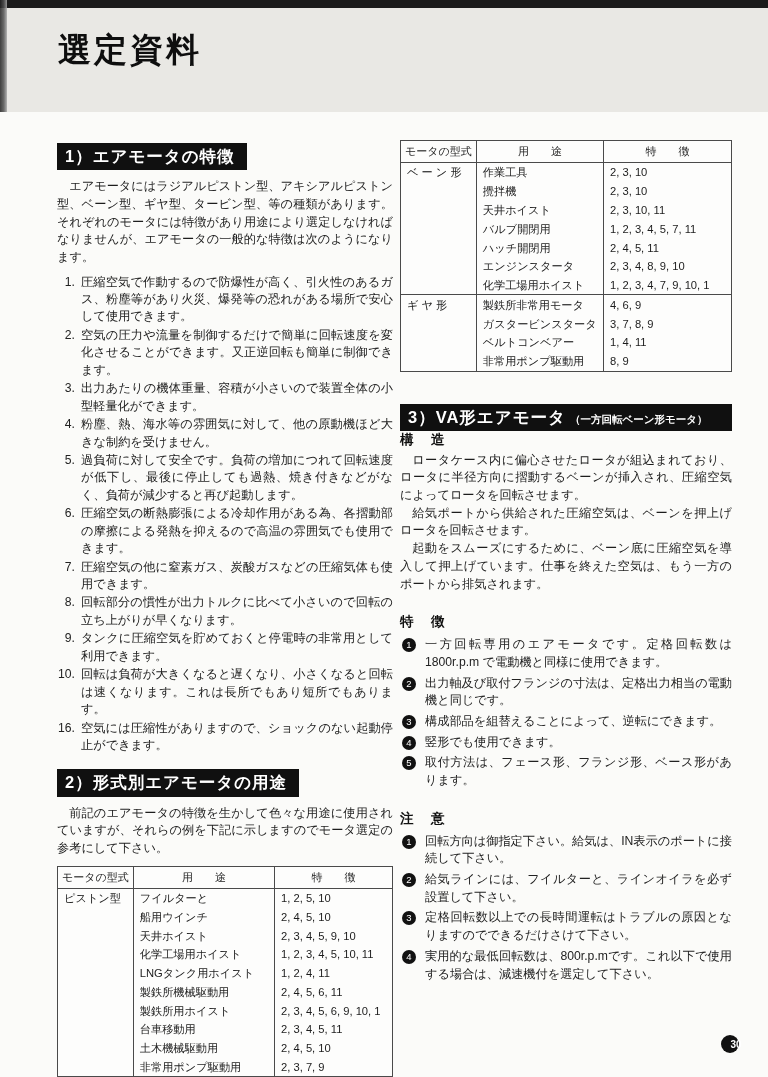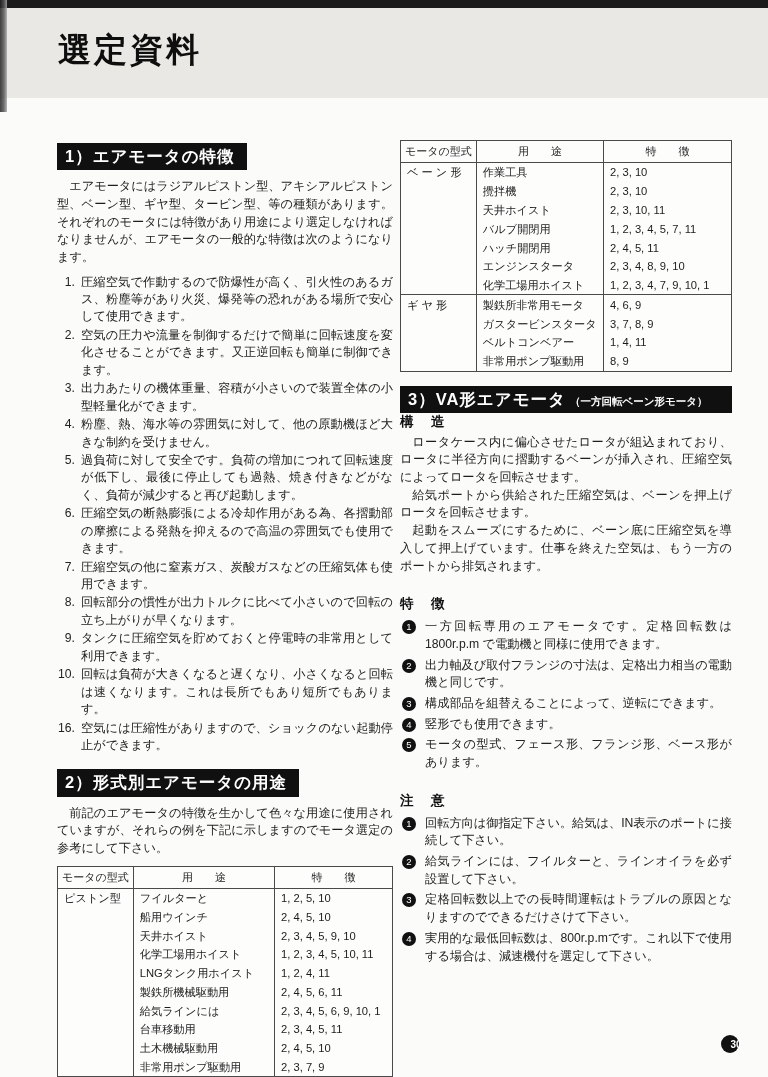--- a/index.html
+++ b/index.html
@@ -3,21 +3,21 @@
 <meta charset="utf-8">
 <style>
   * { margin:0; padding:0; box-sizing:border-box; }
   html,body { background:#d8d8d8; }
   .page {
     position:relative; width:768px; height:1077px; margin:0 auto;
     background:#fbfbf9; overflow:hidden;
     font-family:"Liberation Sans","DejaVu Sans",sans-serif; color:#222;
   }
   .topbar { position:absolute; top:0; left:0; width:768px; height:8px; background:#1b1b1b; }
-  .headband { position:absolute; top:8px; left:0; width:768px; height:90px; background:#e9e8e4; }
+  .headband { position:absolute; top:8px; left:0; width:768px; height:104px; background:#e9e8e4; }
   .headband .title {
     position:absolute; top:20px; left:58px;
     font-size:33px; font-weight:bold; letter-spacing:3px; color:#0e0e0e;
   }
   .left-smudge {
     position:absolute; top:0; left:0; width:7px; height:112px;
     background:linear-gradient(to right,#222 0%,#555 55%,#aaa 100%); opacity:.85;
   }
   .col-left  { position:absolute; left:57px;  top:143px; width:336px; }
   .col-right { position:absolute; left:400px; top:140px; width:332px; }
@@ -48,21 +48,21 @@
   table.use-table td { padding:2.4px 6px; line-height:1.25; }
   .rt td { padding:3.4px 6px; }
   .c-type { border-right:1.4px solid #4a4a4a; width:64px; white-space:nowrap; }
   .c-use  { border-right:1.4px solid #4a4a4a; }
   .rt .c-type { width:68px; }
   .c-feat { width:118px; }
   .rt .c-feat { width:128px; }
   tr.sep td { border-top:1.4px solid #4a4a4a; }
 
   .sublabel { font-size:13.5px; font-weight:bold; color:#111; letter-spacing:2px; }
-  .mt8 { margin-top:0; } .mt14 { margin-top:14px; } .mt18 { margin-top:14px; } .mt20 { margin-top:20px; }
+  .mt8 { margin-top:0; } .mt14 { margin-top:14px; } .mt18 { margin-top:32px; } .mt20 { margin-top:20px; }
 
   .marklist { margin-top:5px; }
   .marklist .item { display:flex; font-size:12.2px; line-height:1.45; margin-bottom:3px; }
   .marklist .n {
     width:14px; height:14px; min-width:14px; border-radius:50%;
     background:#111; color:#fff; font-size:9.5px; line-height:14px; text-align:center;
     margin:2px 9px 0 2px;
   }
   .marklist .t { flex:1; text-align:justify; }
 
@@ -188,21 +188,21 @@
           </tr>
 
           <tr>
             <td class="c-type"></td>
             <td class="c-use">製鉄所機械駆動用</td>
             <td class="c-feat">2, 4, 5, 6, 11</td>
           </tr>
 
           <tr>
             <td class="c-type"></td>
-            <td class="c-use">給気ラインには</td>
+            <td class="c-use">製鉄所用ホイスト</td>
             <td class="c-feat">2, 3, 4, 5, 6, 9, 10, 1</td>
           </tr>
 
           <tr>
             <td class="c-type"></td>
             <td class="c-use">台車移動用</td>
             <td class="c-feat">2, 3, 4, 5, 11</td>
           </tr>
 
           <tr>
@@ -326,21 +326,21 @@
           <span class="t">構成部品を組替えることによって、逆転にできます。</span>
         </div>
 
         <div class="item">
           <span class="n">4</span>
           <span class="t">竪形でも使用できます。</span>
         </div>
 
         <div class="item">
           <span class="n">5</span>
-          <span class="t">モータの型式、フェース形、フランジ形、ベース形があります。</span>
+          <span class="t">取付方法は、フェース形、フランジ形、ベース形があります。</span>
         </div>
       </div>
 
     <div class="sublabel mt20">注　意</div>
     <div class="marklist">
 
         <div class="item">
           <span class="n">1</span>
           <span class="t">回転方向は御指定下さい。給気は、IN表示のポートに接続して下さい。</span>
         </div>

